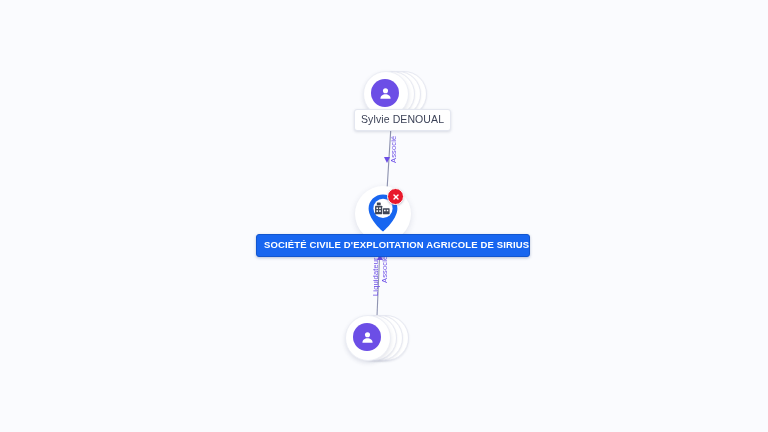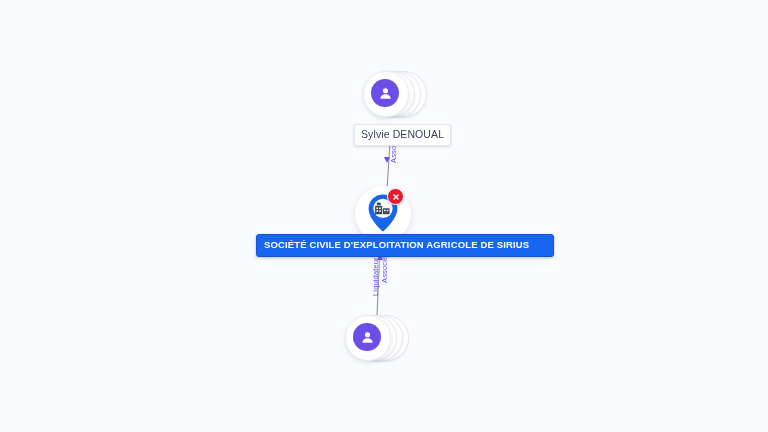--- a/index.html
+++ b/index.html
@@ -124,21 +124,21 @@
   .company-banner {
     position: absolute;
     background: #1866f0;
     border: 1px solid #1256cf;
     border-radius: 3px;
     color: #ffffff;
     font-size: 9.5px;
     font-weight: bold;
     letter-spacing: 0.15px;
     line-height: 1;
-    padding: 5px 24px 6px 7px;
+    padding: 5px 0 6px 7px;
     white-space: nowrap;
     box-shadow: 0 1px 3px rgba(20,50,120,0.30);
   }
 
   
   .edge-label {
     position: absolute;
     color: #6c4ee6;
     font-size: 7.5px;
     line-height: 1;
@@ -172,21 +172,21 @@
     <div class="stack-card c2"></div>
     <div class="stack-card c1"></div>
     <div class="stack-card c0"></div>
     <div class="avatar-circle">
       <svg width="17" height="17" viewBox="0 0 24 24" fill="#ffffff">
         <circle cx="12" cy="8.2" r="3.6"></circle>
         <path d="M4.8 19.4c0-3.9 3.3-6.2 7.2-6.2s7.2 2.3 7.2 6.2z"></path>
       </svg>
     </div>
   </div>
-  <div class="node-label" style="left:354px; top:124px;">Sylvie DENOUAL</div>
+  <div class="node-label" style="left:354px; top:109px;">Sylvie DENOUAL</div>
 
   <div class="company-node" style="left:355px; top:186px;">
     <div class="pin-halo"></div>
     <svg class="pin-shape" viewBox="0 0 36 44">
       <path d="M18 2.5c-8.0 0-14.4 6.3-14.4 14.1 0 9.9 11.2 20.2 13.5 22.3.5.5 1.3.5 1.8 0 2.3-2.1 13.5-12.4 13.5-22.3 0-7.8-6.4-14.1-14.4-14.1z" fill="#1866f0"></path>
       <circle cx="18" cy="16.4" r="9.6" fill="#ffffff"></circle>
     </svg>
     <svg style="position:absolute; left:19px; top:15px;" width="17" height="15" viewBox="0 0 24 21" fill="#3f4657">
       <rect x="1.5" y="6.5" width="10" height="12" rx="0.7"></rect>
       <rect x="12.5" y="10" width="9.5" height="8.5" rx="0.7"></rect>

